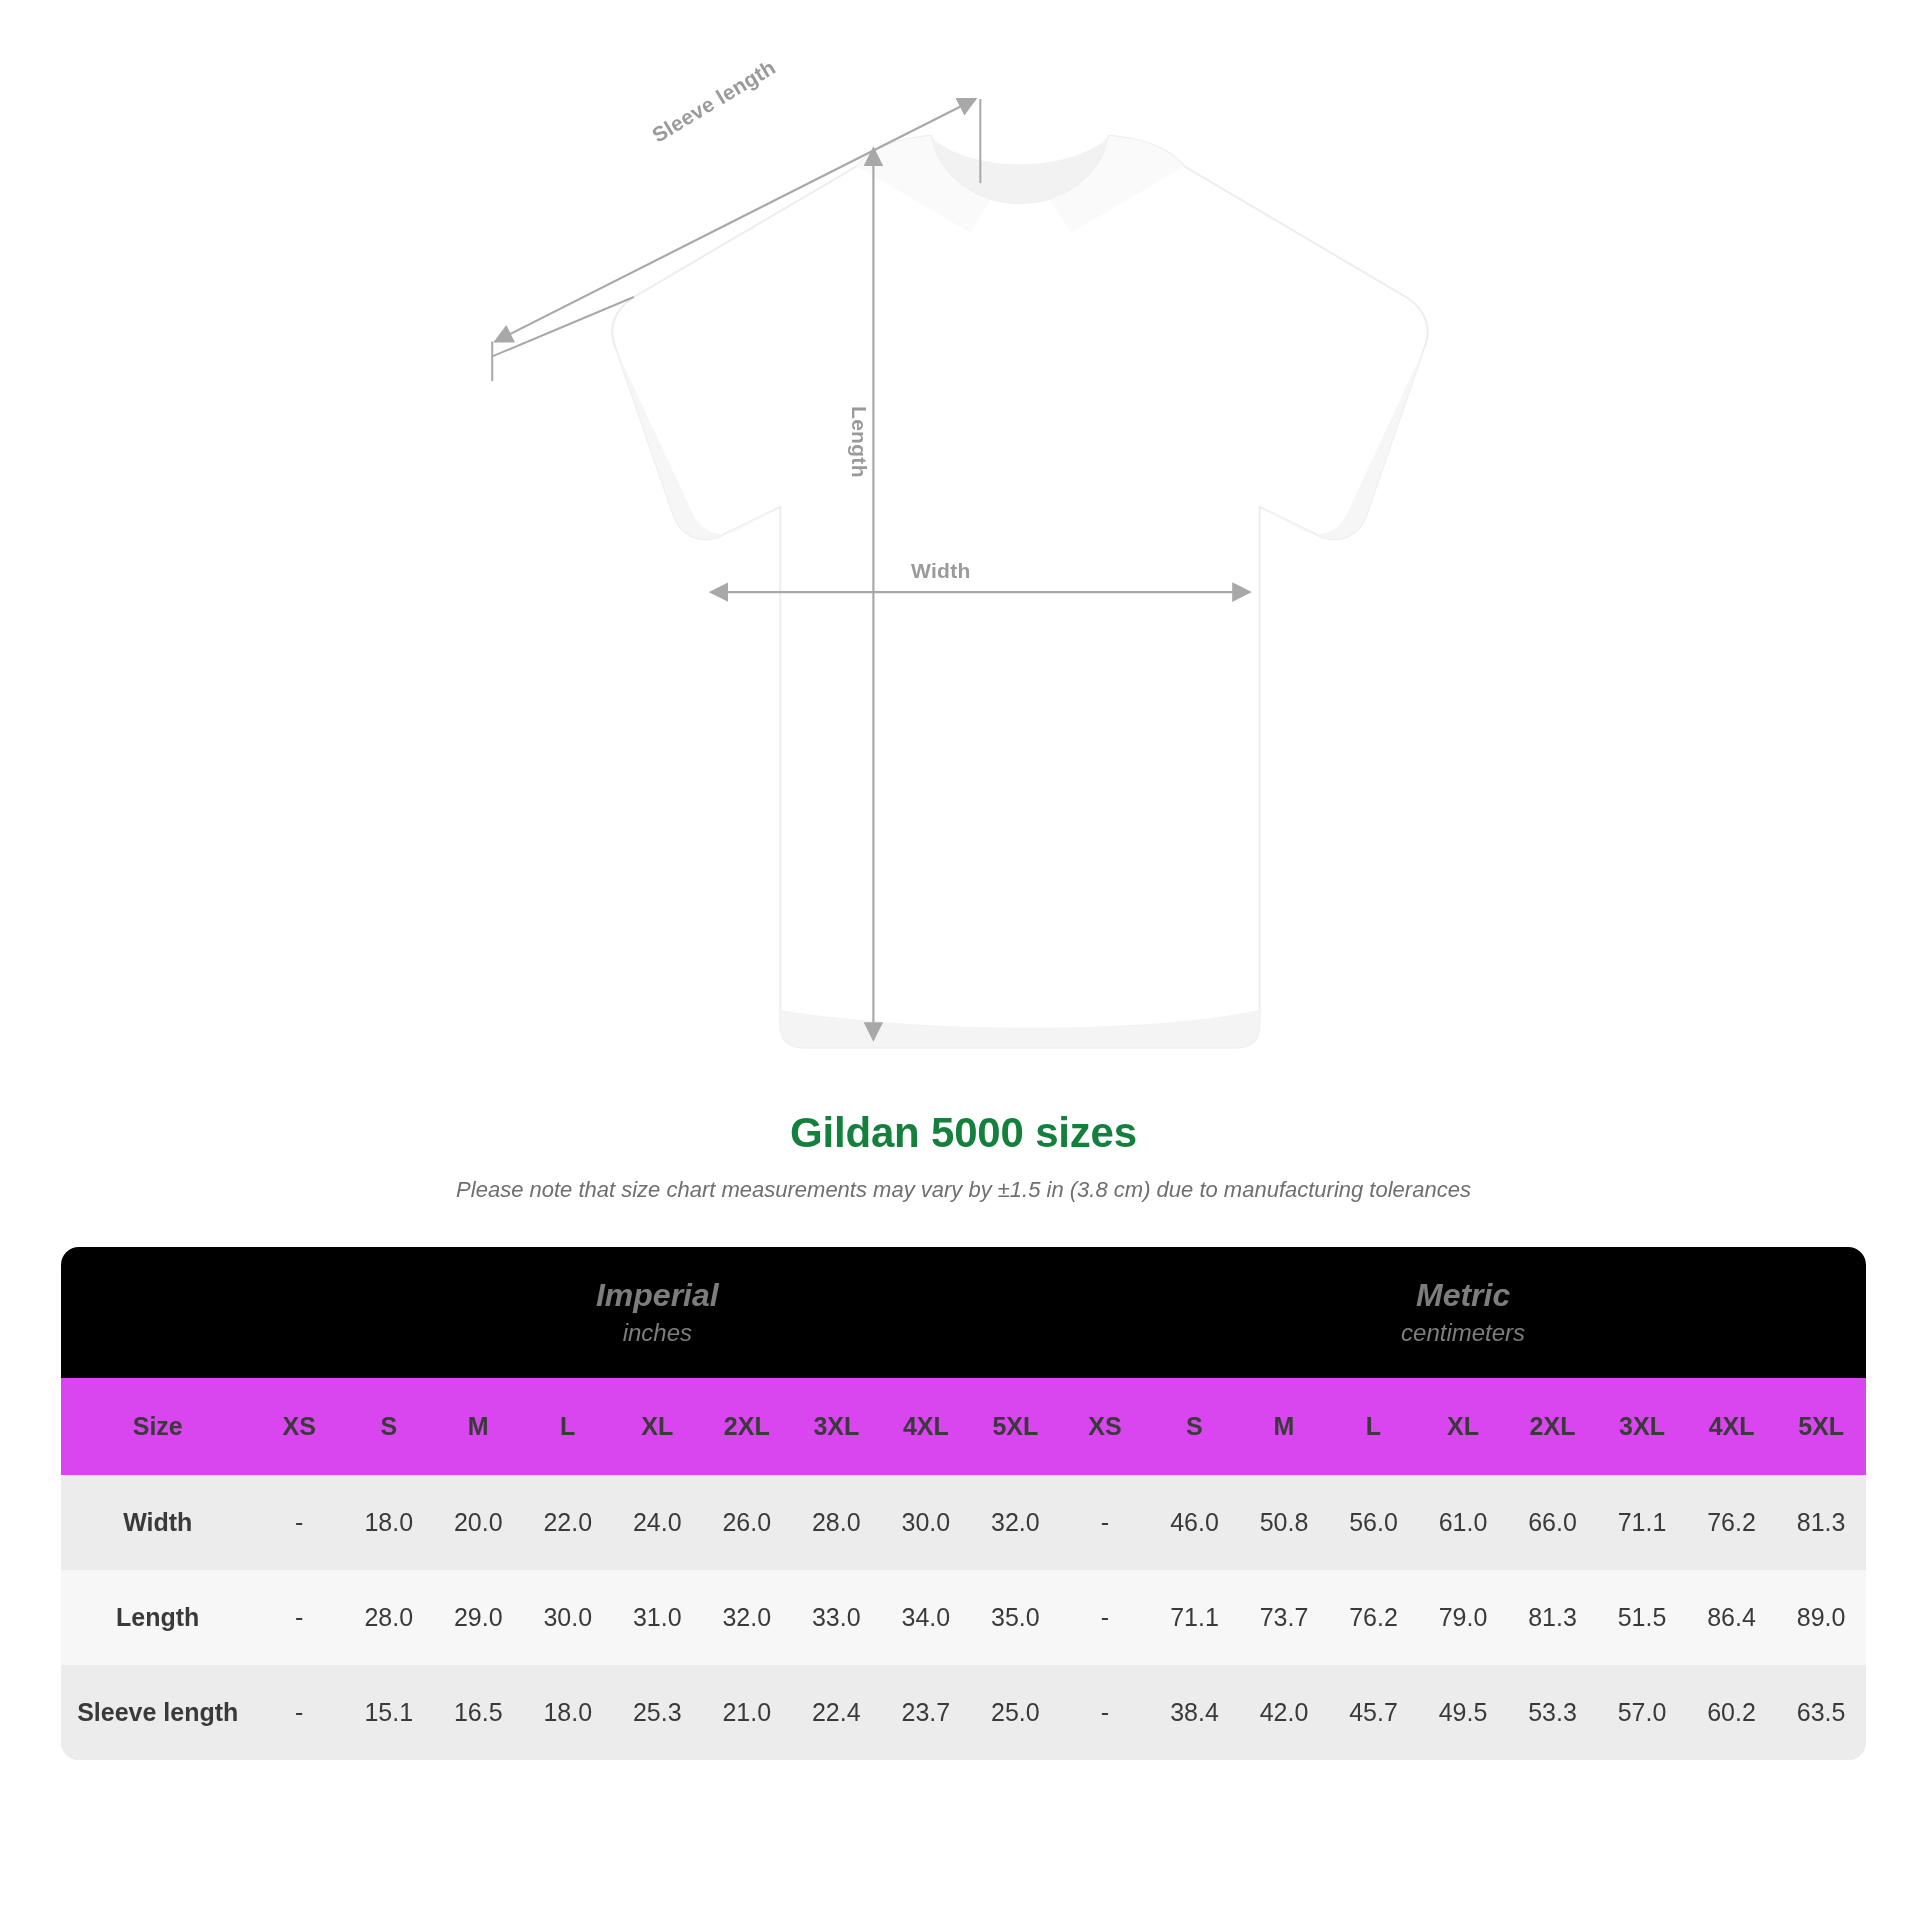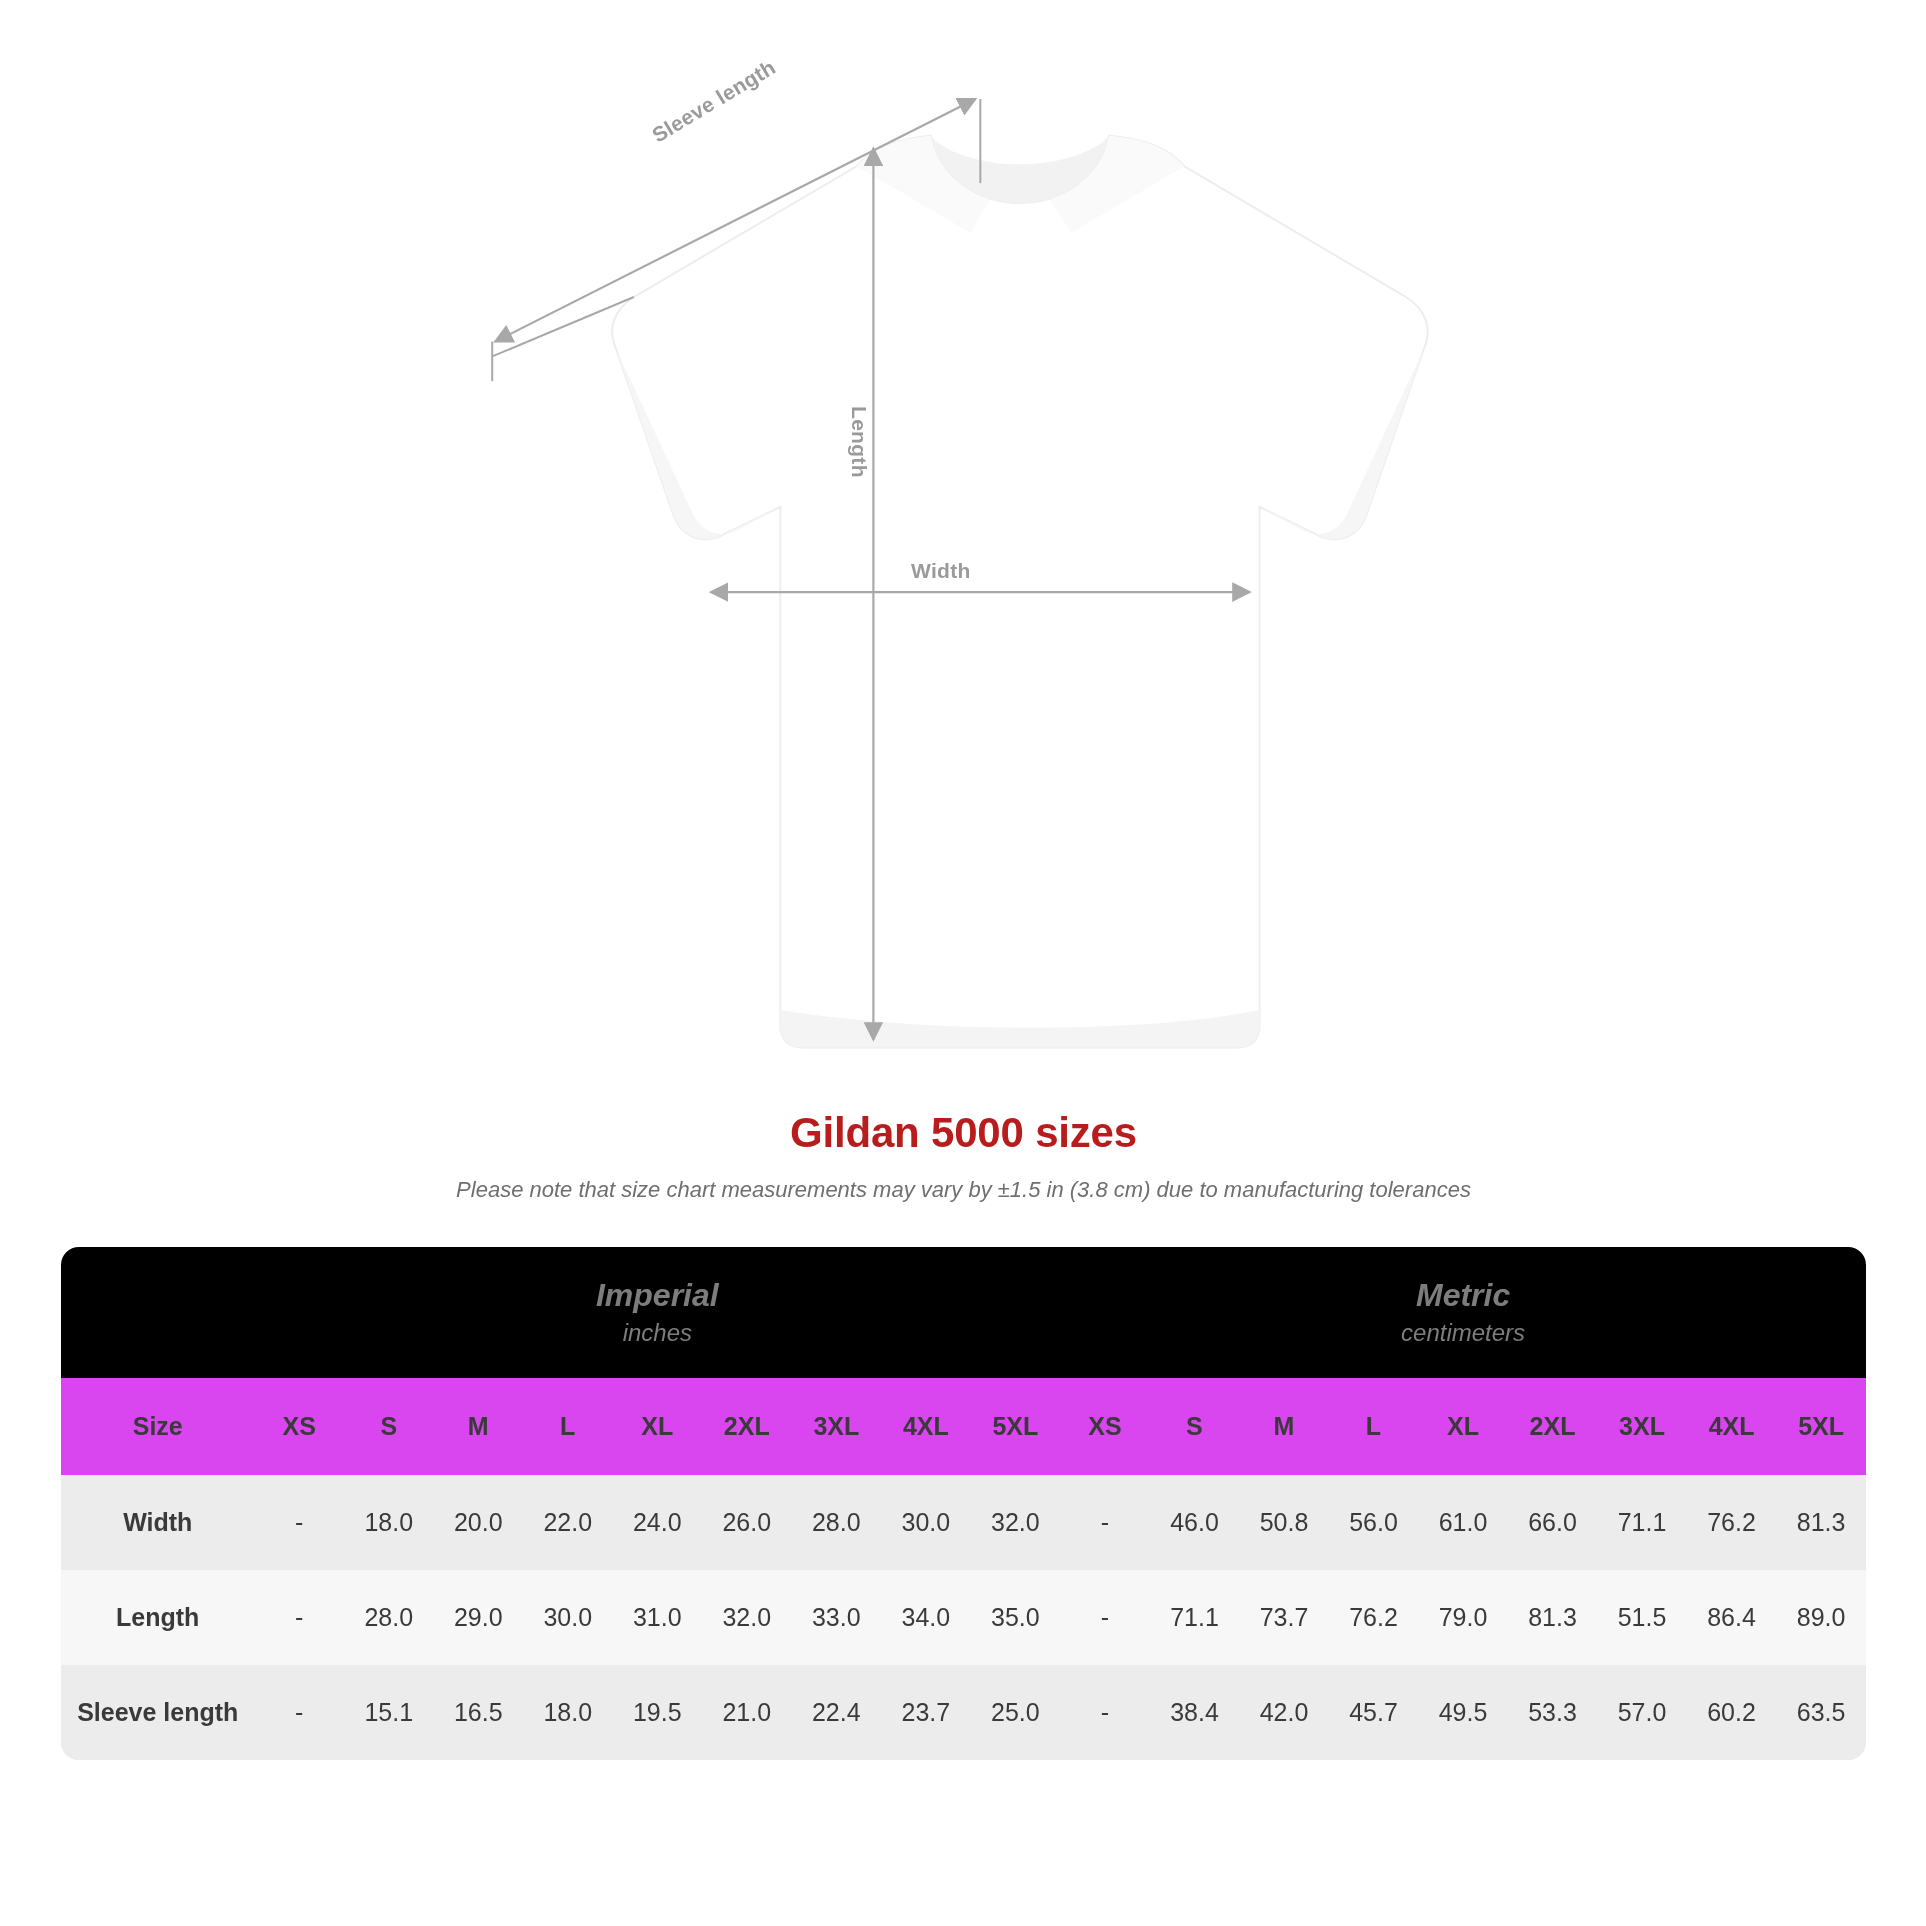--- a/index.html
+++ b/index.html
@@ -57,21 +57,21 @@
   }
 
   
   .title-block {
     text-align: center;
     margin-top: 10px;
   }
   .chart-title {
     font-size: 42px;
     font-weight: bold;
-    color: #b91c1c;
+    color: #15803d;
     margin: 0;
     letter-spacing: -0.2px;
   }
   .chart-note {
     font-size: 22px;
     font-style: italic;
     color: #6f6f6f;
     margin-top: 20px;
   }
 
@@ -313,21 +313,21 @@
           <td>86.4</td>
           <td>89.0</td>
         </tr>
 
         <tr class="data-row row-odd">
           <td class="row-label">Sleeve length</td>
           <td>-</td>
           <td>15.1</td>
           <td>16.5</td>
           <td>18.0</td>
-          <td>19.5</td>
+          <td>25.3</td>
           <td>21.0</td>
           <td>22.4</td>
           <td>23.7</td>
           <td>25.0</td>
           <td>-</td>
           <td>38.4</td>
           <td>42.0</td>
           <td>45.7</td>
           <td>49.5</td>
           <td>53.3</td>

